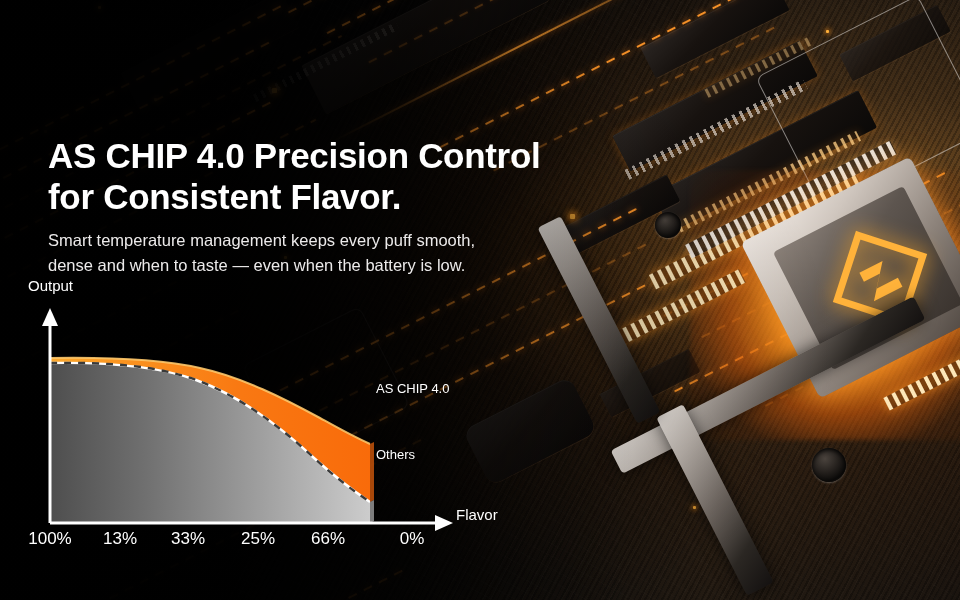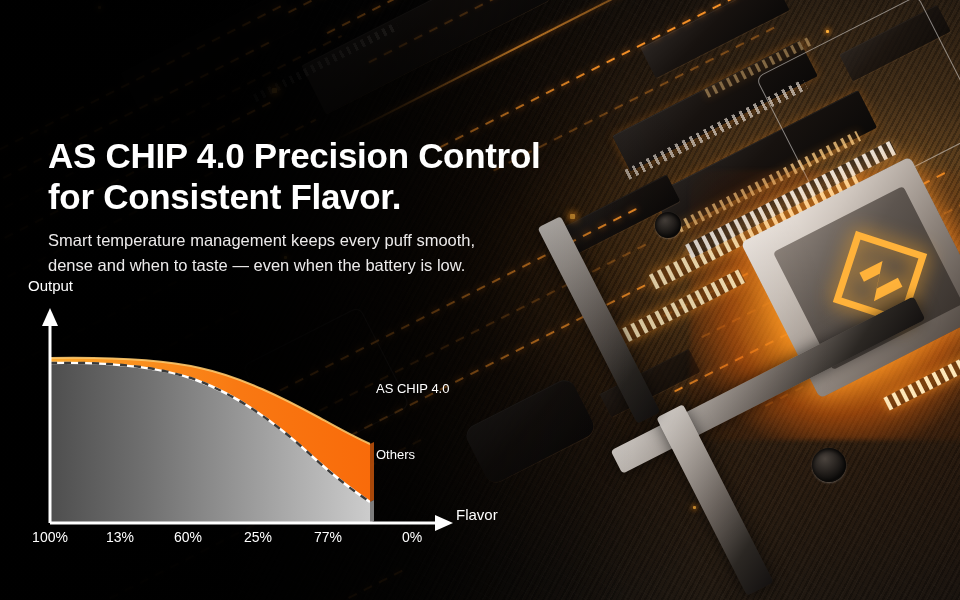--- a/index.html
+++ b/index.html
@@ -131,21 +131,21 @@
   .chart svg{position:absolute;left:0;top:0;}
   .axis-label{
     position:absolute;color:#fff;font-size:15px;white-space:nowrap;
   }
   .lbl-output{left:28px;top:1px;}
   .lbl-battery{left:456px;top:230px;}
   .series-label{position:absolute;color:#fff;font-size:13px;white-space:nowrap;}
   .lbl-aschip{left:376px;top:105px;}
   .lbl-others{left:376px;top:171px;}
   .tick{
-    position:absolute;color:#ffffff;font-size:14px;text-align:center;
+    position:absolute;color:#ffffff;font-size:17px;text-align:center;
     width:60px;top:253px;
   }
 </style>
 </head>
 <body>
 
 <div id="stage">
 
   <div class="bg-layer bg-base"></div>
   <div class="bg-layer bg-texture"></div>
@@ -294,20 +294,20 @@
       </svg>
 
       <div class="axis-label lbl-output">Output</div>
       <div class="axis-label lbl-battery">Flavor</div>
 
       <div class="series-label lbl-aschip">AS CHIP 4.0</div>
       <div class="series-label lbl-others">Others</div>
 
       <div class="tick" style="left:20px;">100%</div>
       <div class="tick" style="left:90px;">13%</div>
-      <div class="tick" style="left:158px;">60%</div>
+      <div class="tick" style="left:158px;">33%</div>
       <div class="tick" style="left:228px;">25%</div>
-      <div class="tick" style="left:298px;">77%</div>
+      <div class="tick" style="left:298px;">66%</div>
       <div class="tick" style="left:382px;">0%</div>
     </div>
 
   </div>
 </div>
 
 </body></html>

